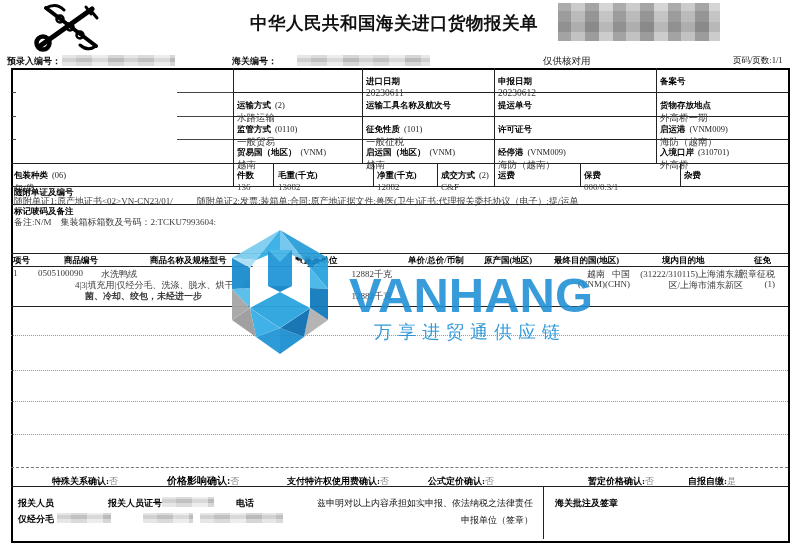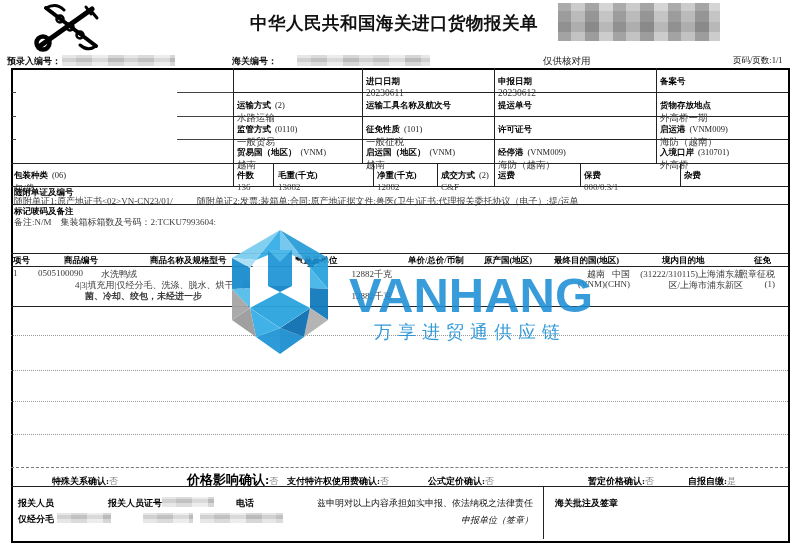--- a/index.html
+++ b/index.html
@@ -205,41 +205,41 @@
 
   <div class="abs dotline" style="left:11px;top:335px;width:777px;"></div>
   <div class="abs dotline" style="left:11px;top:370px;width:777px;"></div>
   <div class="abs dotline" style="left:11px;top:401px;width:777px;"></div>
   <div class="abs dotline" style="left:11px;top:434px;width:777px;"></div>
   <div class="abs dashline" style="left:11px;top:467px;width:777px;"></div>
 
   <div class="abs" style="left:52px;top:470px;">
     <span class="lb" style="font-size:9px;text-align:right;">特殊关系确认:</span><span class="v9 gray">否</span></div>
   <div class="abs" style="left:167px;top:470px;">
-    <span class="lb" style="font-size:13px;margin-left:20px;">价格影响确认:</span><span class="v9 gray">否</span></div>
+    <span class="lb" style="font-size:10px;">价格影响确认:</span><span class="v9 gray">否</span></div>
   <div class="abs" style="left:287px;top:470px;">
     <span class="lb" style="font-size:9px;">支付特许权使用费确认:</span><span class="v9 gray">否</span></div>
   <div class="abs" style="left:428px;top:470px;">
     <span class="lb" style="font-size:9px;">公式定价确认:</span><span class="v9 gray">否</span></div>
   <div class="abs" style="left:588px;top:470px;">
     <span class="lb" style="font-size:9px;">暂定价格确认:</span><span class="v9 gray">否</span></div>
   <div class="abs" style="left:688px;top:470px;">
     <span class="lb" style="font-size:9px;">自报自缴:</span><span class="v9 gray">是</span></div>
 
   <div class="abs vline" style="left:543px;top:486px;height:53px;"></div>
   <span class="abs lb" style="left:18px;top:497px;font-size:9px;">报关人员</span>
   <span class="abs lb" style="left:108px;top:497px;font-size:9px;">报关人员证号</span>
   <span class="abs redact" style="left:162px;top:497px;width:52px;height:10px;"></span>
   <span class="abs lb" style="left:236px;top:497px;font-size:9px;">电话</span>
   <span class="abs v9 r" style="right:267px;top:497px;color:#111;">兹申明对以上内容承担如实申报、依法纳税之法律责任</span>
   <span class="abs lb" style="left:18px;top:513px;font-size:9px;">仅经分毛</span>
   <span class="abs redact" style="left:57px;top:513px;width:54px;height:10px;"></span>
   <span class="abs redact" style="left:143px;top:513px;width:50px;height:10px;"></span>
   <span class="abs redact" style="left:200px;top:513px;width:83px;height:10px;"></span>
-  <span class="abs v9 r" style="right:267px;top:514px;color:#111;font-style:italic;">申报单位（签章）</span>
+  <span class="abs v9 r" style="right:267px;top:514px;color:#111;">申报单位（签章）</span>
   <span class="abs lb" style="left:555px;top:497px;font-size:9px;">海关批注及签章</span>
 
   <span class="abs wm" style="left:228px;top:228px;">
     <svg width="104" height="128" viewBox="0 0 104 128" style="opacity:.95;">
 
       <polygon points="4,30 52,2 28,32" fill="#7ccdf0"></polygon>
       <polygon points="28,32 52,2 52,22" fill="#36aee6"></polygon>
       <polygon points="4,30 28,32 22,40" fill="#a8def5"></polygon>
 
       <polygon points="52,2 100,30 76,32" fill="#2b9fd9"></polygon>

